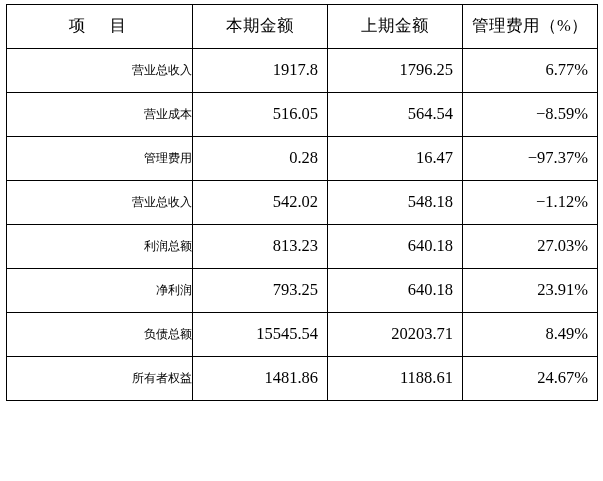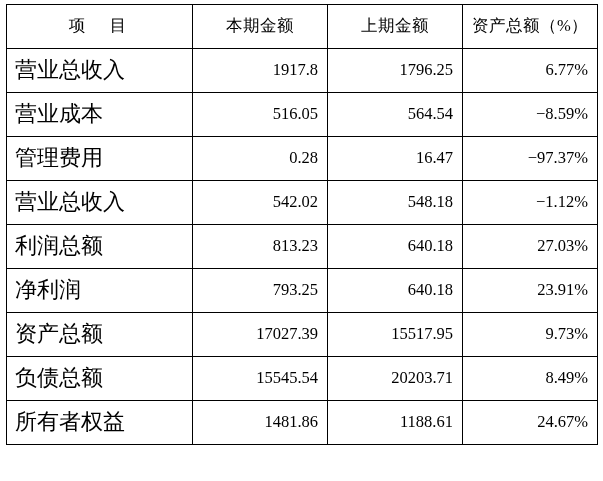--- a/index.html
+++ b/index.html
@@ -44,23 +44,23 @@
   thead th {
     text-align: center;
     font-weight: bold;
     font-size: 17px;
     letter-spacing: 0.5px;
   }
   thead th.first {
     letter-spacing: 4px;
   }
   tbody td.label {
-    text-align: left;
+    text-align: right;
     padding-left: 8px;
-    font-size: 22px;
+    font-size: 12px;
   }
   tbody td.num {
     text-align: right;
     padding-right: 9px;
     font-size: 16.5px;
     font-family: "Liberation Serif", serif;
     padding-left: 36px;
   }
 </style>
 </head>
@@ -72,21 +72,21 @@
       <col class="c0">
         <col class="c1">
         <col class="c2">
         <col class="c3">
     </colgroup>
     <thead>
       <tr>
         <th class="first">项　目</th>
         <th>本期金额</th>
         <th>上期金额</th>
-        <th>资产总额（%）</th>
+        <th>管理费用（%）</th>
       </tr>
     </thead>
     <tbody>
       <tr>
         <td class="label">营业总收入</td>
         <td class="num">1917.8</td>
         <td class="num">1796.25</td>
         <td class="num">6.77%</td>
       </tr>
       <tr>
@@ -113,26 +113,20 @@
         <td class="num">640.18</td>
         <td class="num">27.03%</td>
       </tr>
       <tr>
         <td class="label">净利润</td>
         <td class="num">793.25</td>
         <td class="num">640.18</td>
         <td class="num">23.91%</td>
       </tr>
       <tr>
-        <td class="label">资产总额</td>
-        <td class="num">17027.39</td>
-        <td class="num">15517.95</td>
-        <td class="num">9.73%</td>
-      </tr>
-      <tr>
         <td class="label">负债总额</td>
         <td class="num">15545.54</td>
         <td class="num">20203.71</td>
         <td class="num">8.49%</td>
       </tr>
       <tr>
         <td class="label">所有者权益</td>
         <td class="num">1481.86</td>
         <td class="num">1188.61</td>
         <td class="num">24.67%</td>

